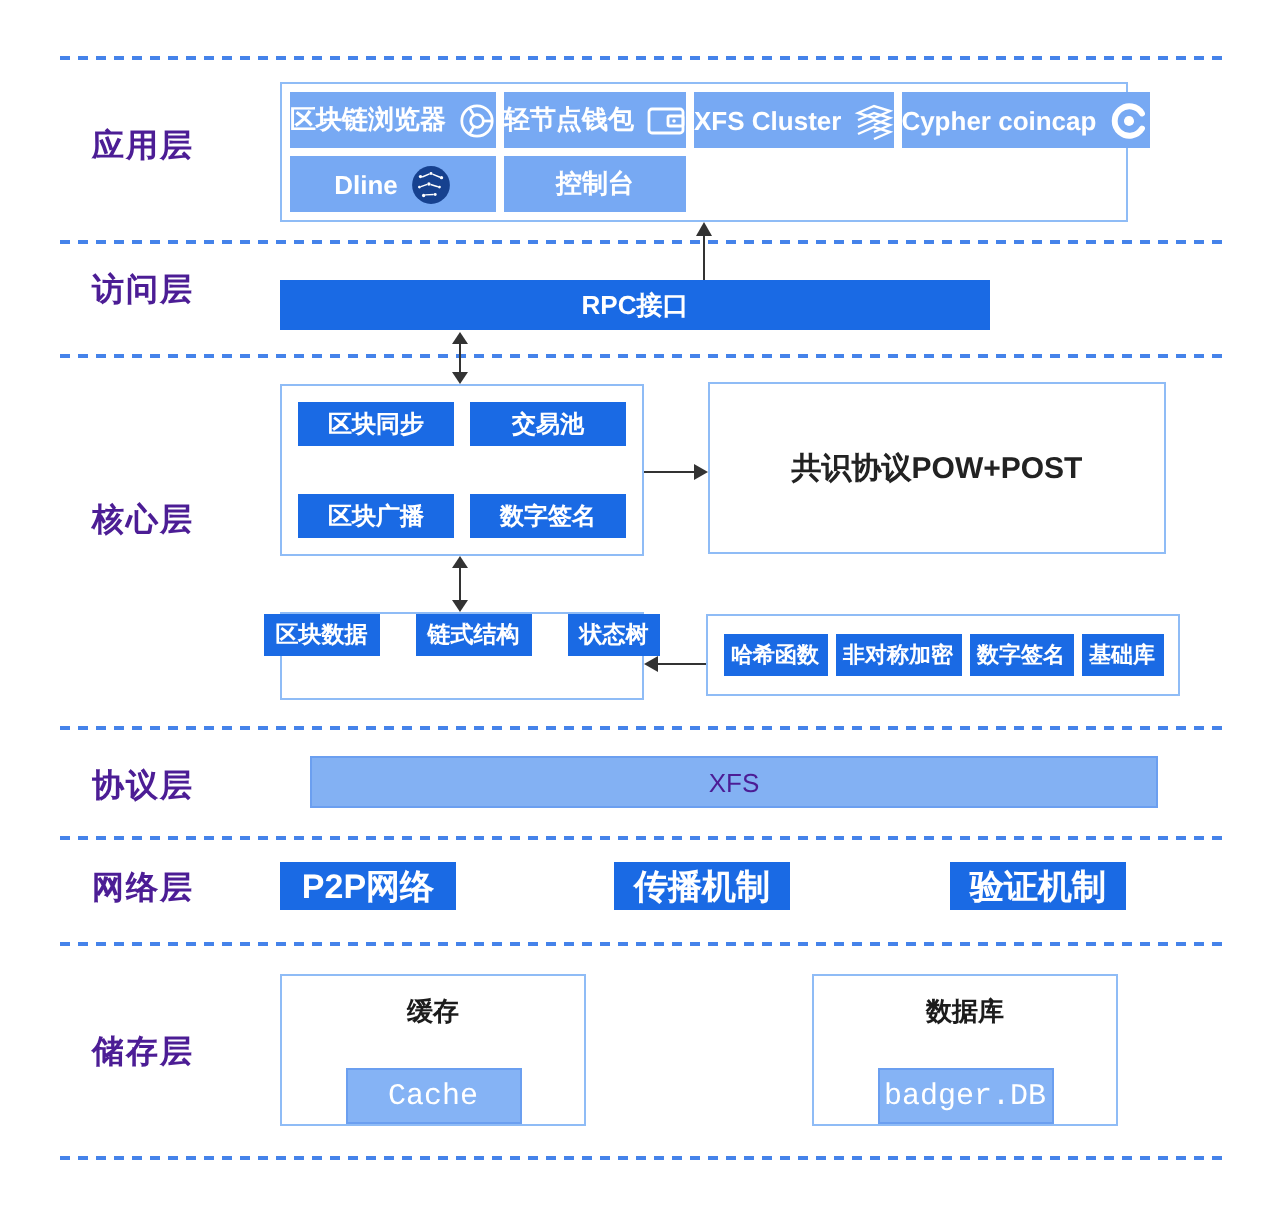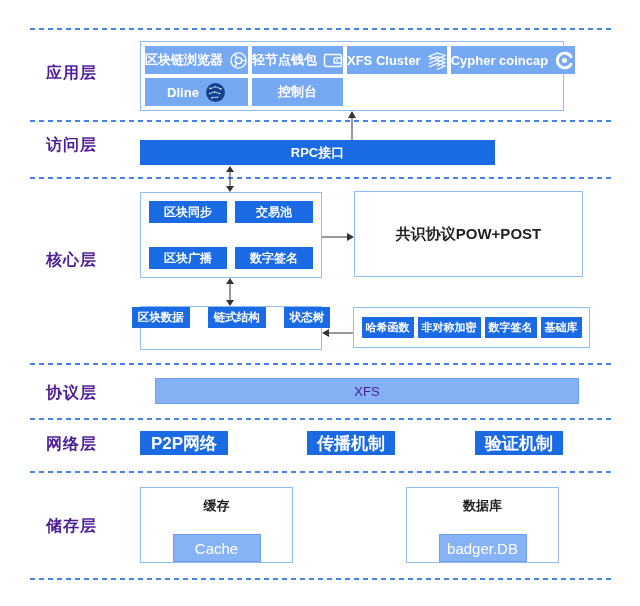--- a/index.html
+++ b/index.html
@@ -48,21 +48,21 @@
     background:#83b1f3;border:1px solid #6b9ff0;box-sizing:border-box;color:#4c1d95;
     font-size:13px;font-weight:500;display:flex;align-items:center;justify-content:center;margin-left:15px;}
 
   
   .net-btn{position:absolute;top:431px;width:88px;height:24px;
     background:#1a6ae4;color:#fff;font-size:17px;font-weight:bold;
     display:flex;align-items:center;justify-content:center;}
 
   
   .store-box{position:absolute;top:487px;width:153px;height:76px;
-    background:#fff;border:1px solid #8fbcf6;box-sizing:border-box;text-align:center;}
+    background:#fff;border:1px solid #8fbcf6;box-sizing:border-box;text-align:center;font-family:Liberation Mono, monospace;}
   .store-title{margin-top:9px;font-size:13px;font-weight:bold;color:#1c1c1c;}
   .store-btn{position:absolute;left:50%;transform:translateX(-50%);top:33px;
     width:88px;height:28px;background:#85b3f5;border:1px solid #6b9ff0;box-sizing:border-box;
     color:#fff;font-size:15px;display:flex;align-items:center;justify-content:center;margin-top:13px;}
 
   .arrow{position:absolute;}
 </style>
 </head>
 <body>
 

